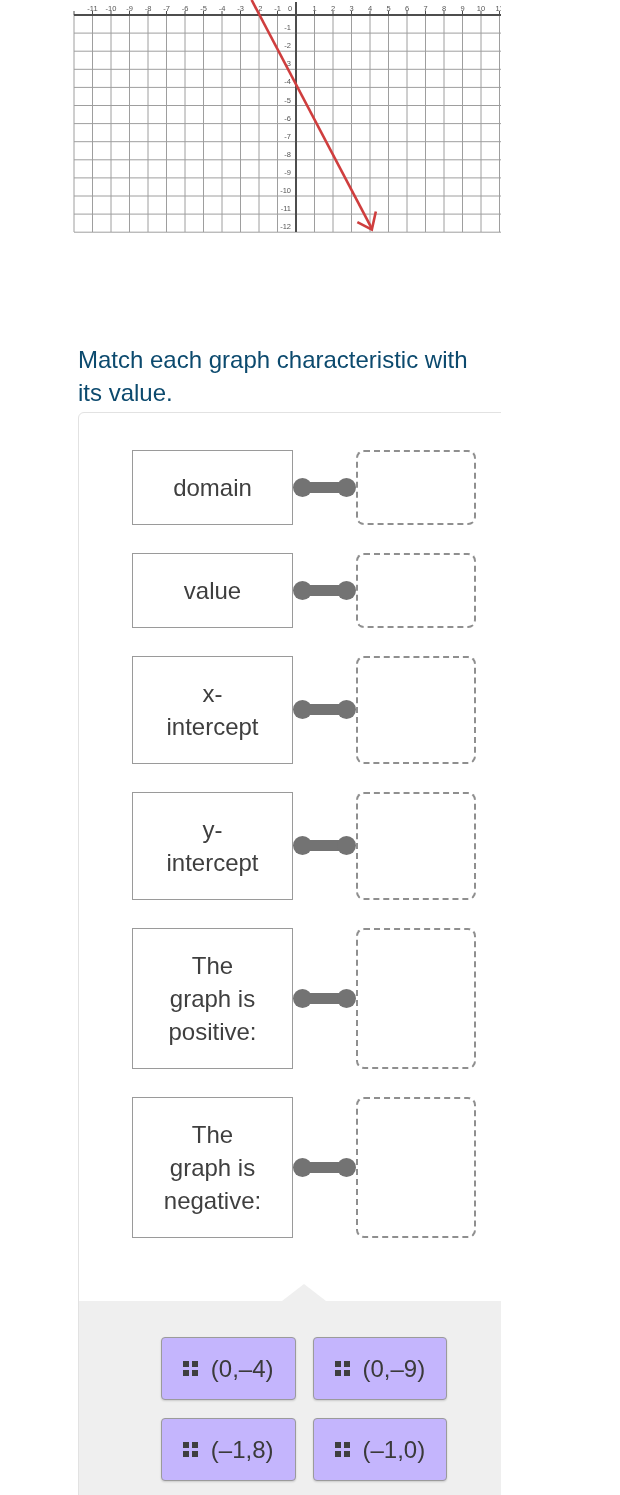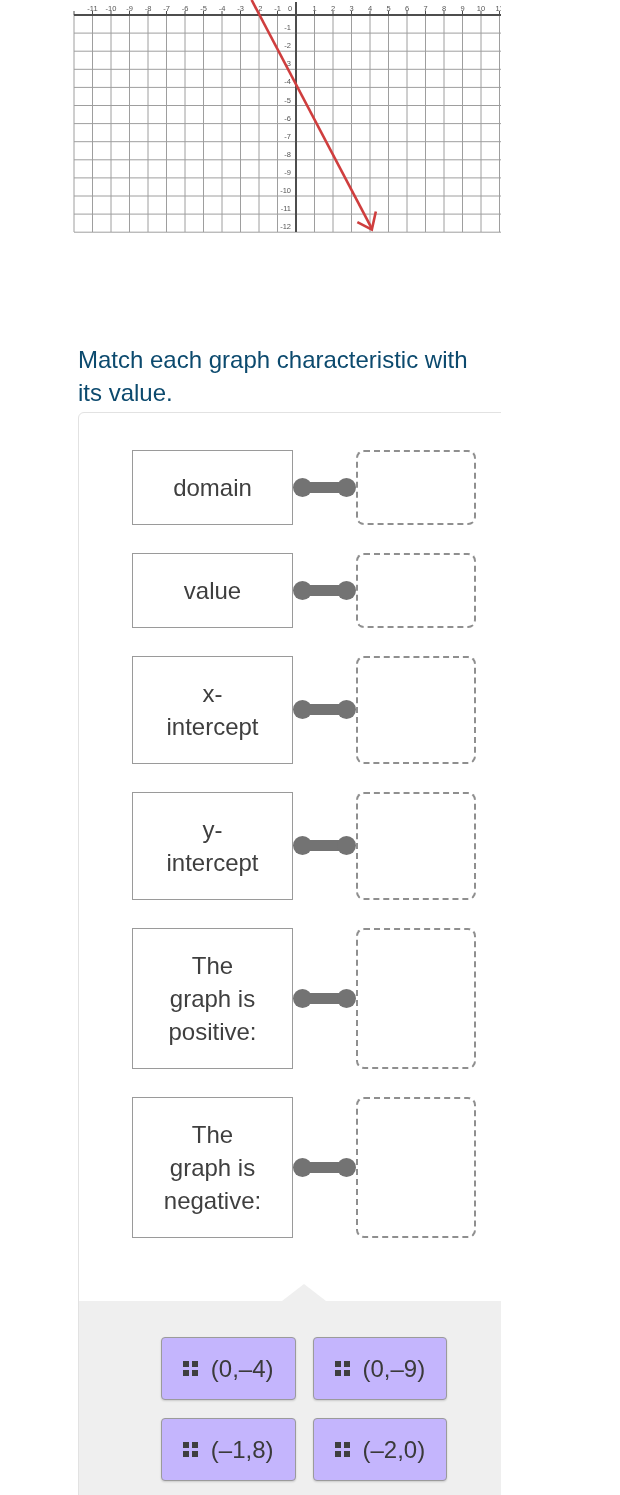--- a/index.html
+++ b/index.html
@@ -267,20 +267,20 @@
             </span>
           <span>(–1,8)</span>
         </div>
         <div class="chip">
           <span class="handle">
               <i></i>
               <i></i>
               <i></i>
               <i></i>
             </span>
-          <span>(–2,0)</span>
+          <span>(–1,0)</span>
         </div>
       </div>
 
     </div>
   </div>
 
 </div>
 
 </body></html>

